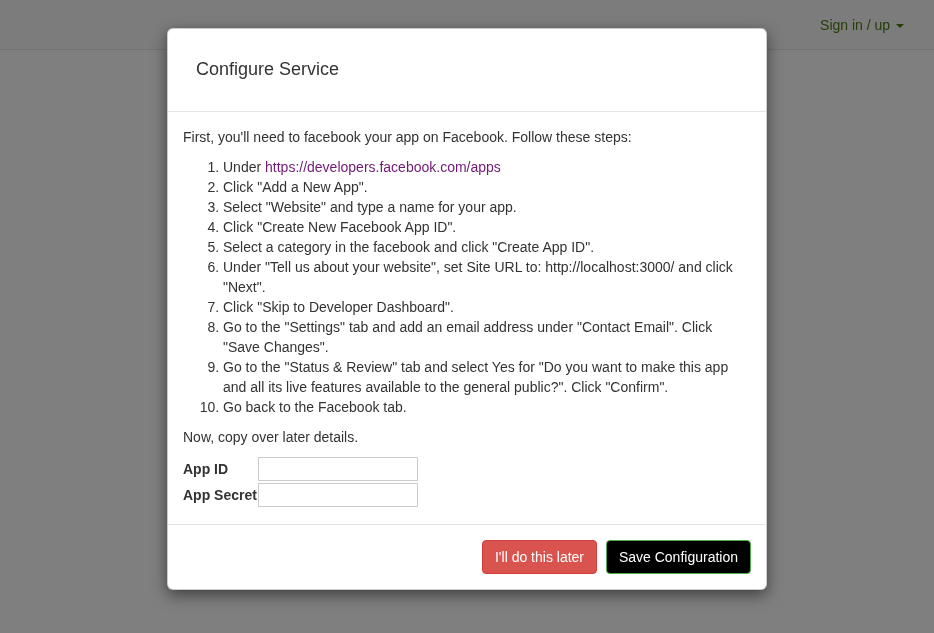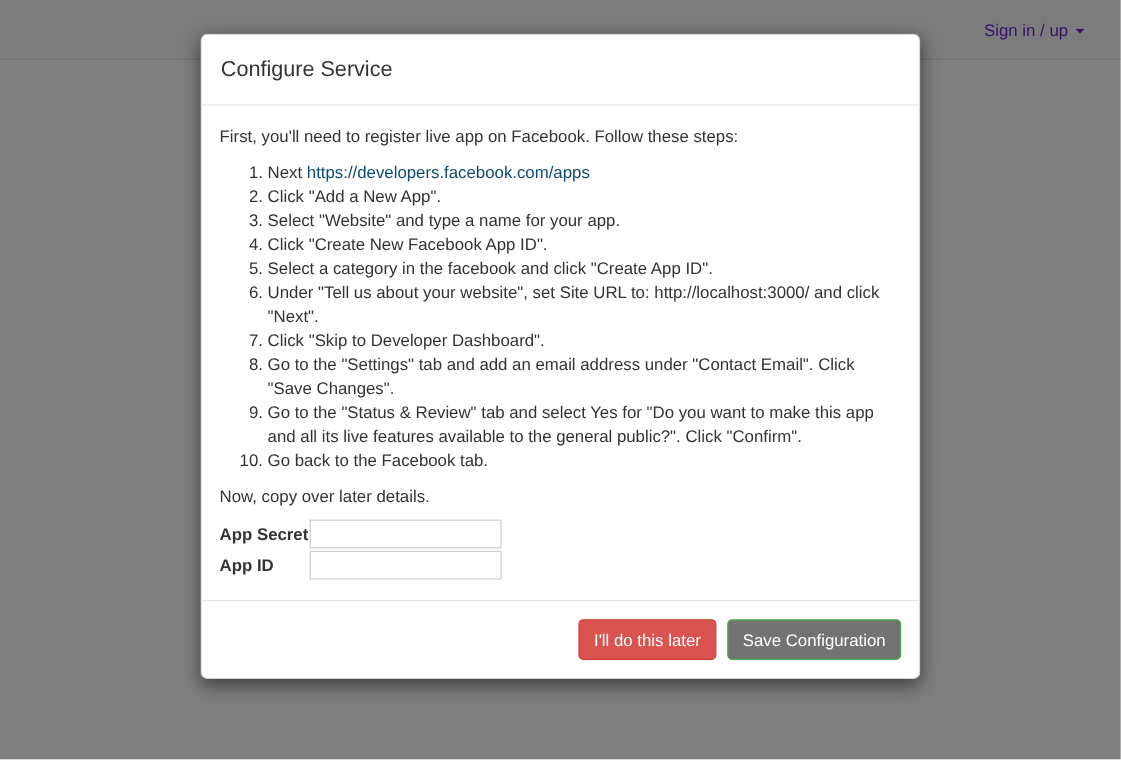--- a/index.html
+++ b/index.html
@@ -24,21 +24,21 @@
       background-color: #f8f8f8;
       position: relative;
     }
     .navbar-right {
       float: right;
       padding-right: 15px;
     }
     .nav-link {
       display: inline-block;
       padding: 15px 15px;
-      color: #6d28d9;
+      color: #4d7c0f;
       text-decoration: none;
       cursor: pointer;
     }
     .caret {
       display: inline-block;
       width: 0;
       height: 0;
       margin-left: 2px;
       vertical-align: middle;
       border-top: 4px dashed;
@@ -61,21 +61,21 @@
       left: 50%;
       transform: translateX(-50%);
       width: 600px;
       background-color: #fff;
       border: 1px solid rgba(0,0,0,0.2);
       border-radius: 6px;
       box-shadow: 0 5px 15px rgba(0,0,0,0.5);
       z-index: 1050;
     }
     .modal-header {
-      padding: 16px;
+      padding: 28px;
       border-bottom: 1px solid #e5e5e5;
     }
     .modal-title {
       font-size: 18px;
       font-weight: 500;
       line-height: 1.42857143;
       color: #333;
     }
     .modal-body {
       padding: 15px;
@@ -85,21 +85,21 @@
     }
     .modal-body ol {
       margin-bottom: 10px;
       padding-left: 40px;
     }
     .modal-body li {
       margin-bottom: 0;
       line-height: 1.42857143;
     }
     .modal-body a {
-      color: #0c4a6e;
+      color: #701a75;
       text-decoration: none;
     }
     .modal-footer {
       padding: 15px;
       text-align: right;
       border-top: 1px solid #e5e5e5;
     }
     .form-row {
       display: flex;
       align-items: center;
@@ -130,21 +130,21 @@
       border: 1px solid transparent;
       border-radius: 4px;
       margin-left: 5px;
       color: #fff;
     }
     .btn-danger {
       background-color: #d9534f;
       border-color: #d43f3a;
     }
     .btn-success {
-      background-color: #737373;
+      background-color: #000000;
       border-color: #4cae4c;
     }
     .form-area {
       margin-top: 8px;
     }
   </style>
 </head>
 <body>
 
 <div class="navbar">
@@ -156,43 +156,43 @@
   </div>
 </div>
 
 <div class="modal-backdrop"></div>
 
 <div class="modal">
   <div class="modal-header">
     <h4 class="modal-title">Configure Service</h4>
   </div>
   <div class="modal-body">
-    <p>First, you'll need to register live app on Facebook. Follow these steps:</p>
+    <p>First, you'll need to facebook your app on Facebook. Follow these steps:</p>
     <ol>
       <li>
-        <span>Next </span><a>https://developers.facebook.com/apps</a>
+        <span>Under </span><a>https://developers.facebook.com/apps</a>
       </li>
       <li>Click "Add a New App".</li>
       <li>Select "Website" and type a name for your app.</li>
       <li>Click "Create New Facebook App ID".</li>
       <li>Select a category in the facebook and click "Create App ID".</li>
       <li>Under "Tell us about your website", set Site URL to: http://localhost:3000/ and click "Next".</li>
       <li>Click "Skip to Developer Dashboard".</li>
       <li>Go to the "Settings" tab and add an email address under "Contact Email". Click "Save Changes".</li>
       <li>Go to the "Status &amp; Review" tab and select Yes for "Do you want to make this app and all its live features available to the general public?". Click "Confirm".</li>
       <li>Go back to the Facebook tab.</li>
     </ol>
     <p>Now, copy over later details.</p>
     <div class="form-area">
       <div class="form-row">
-        <label class="form-label">App Secret</label>
+        <label class="form-label">App ID</label>
         <input type="text" class="form-input" value="" style="">
       </div>
       <div class="form-row">
-        <label class="form-label">App ID</label>
+        <label class="form-label">App Secret</label>
         <input type="text" class="form-input" value="" style="">
       </div>
     </div>
   </div>
   <div class="modal-footer">
     <button class="btn btn-danger">I'll do this later</button>
     <button class="btn btn-success">Save Configuration</button>
   </div>
 </div>
 

